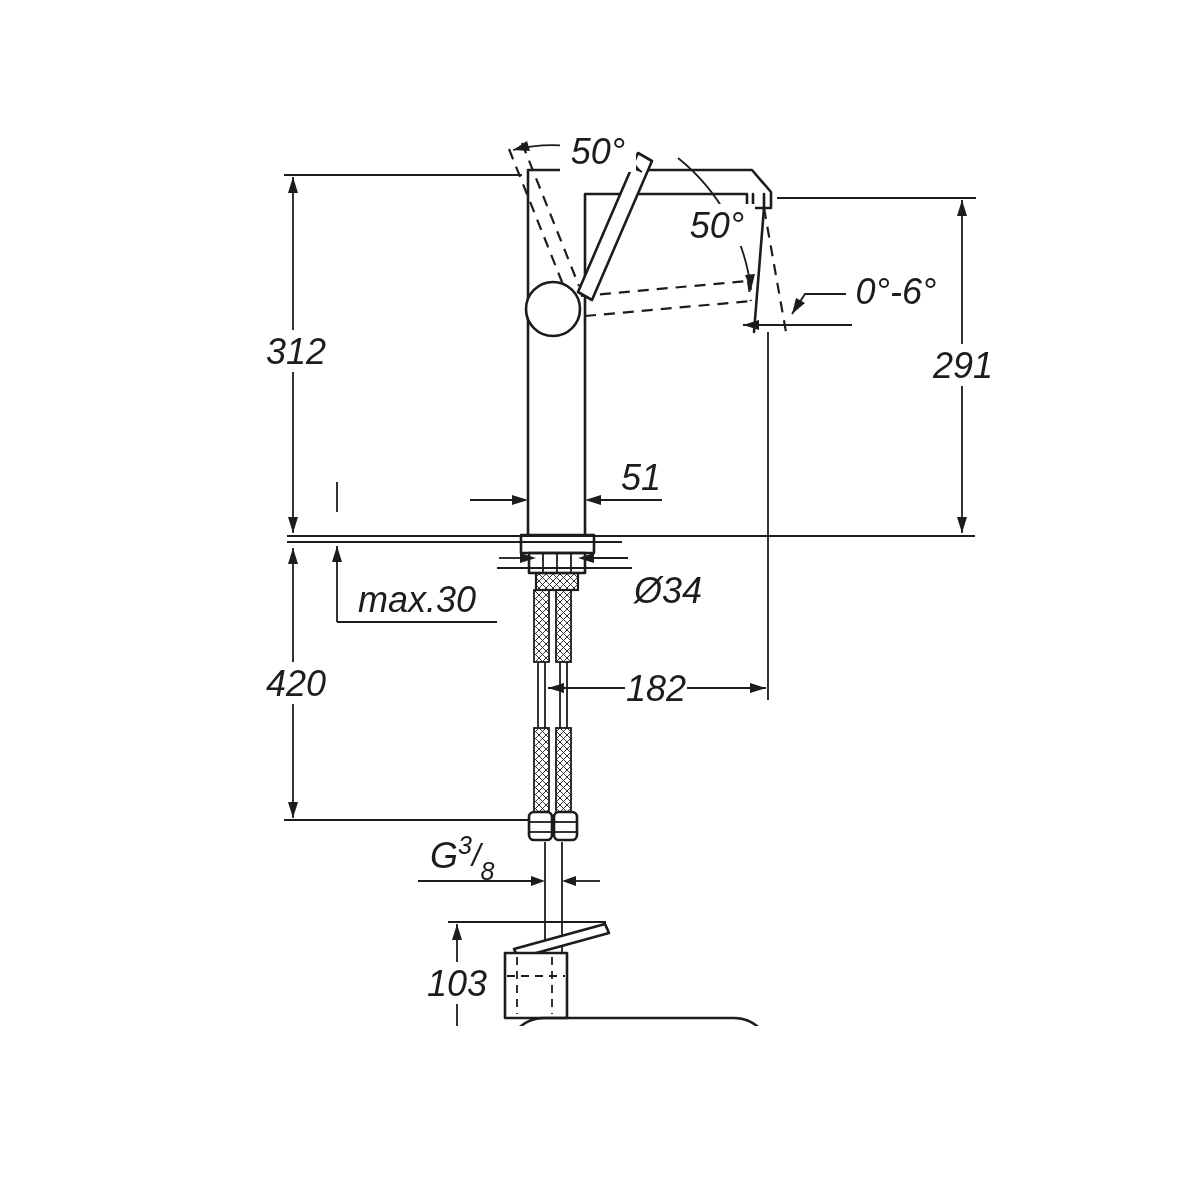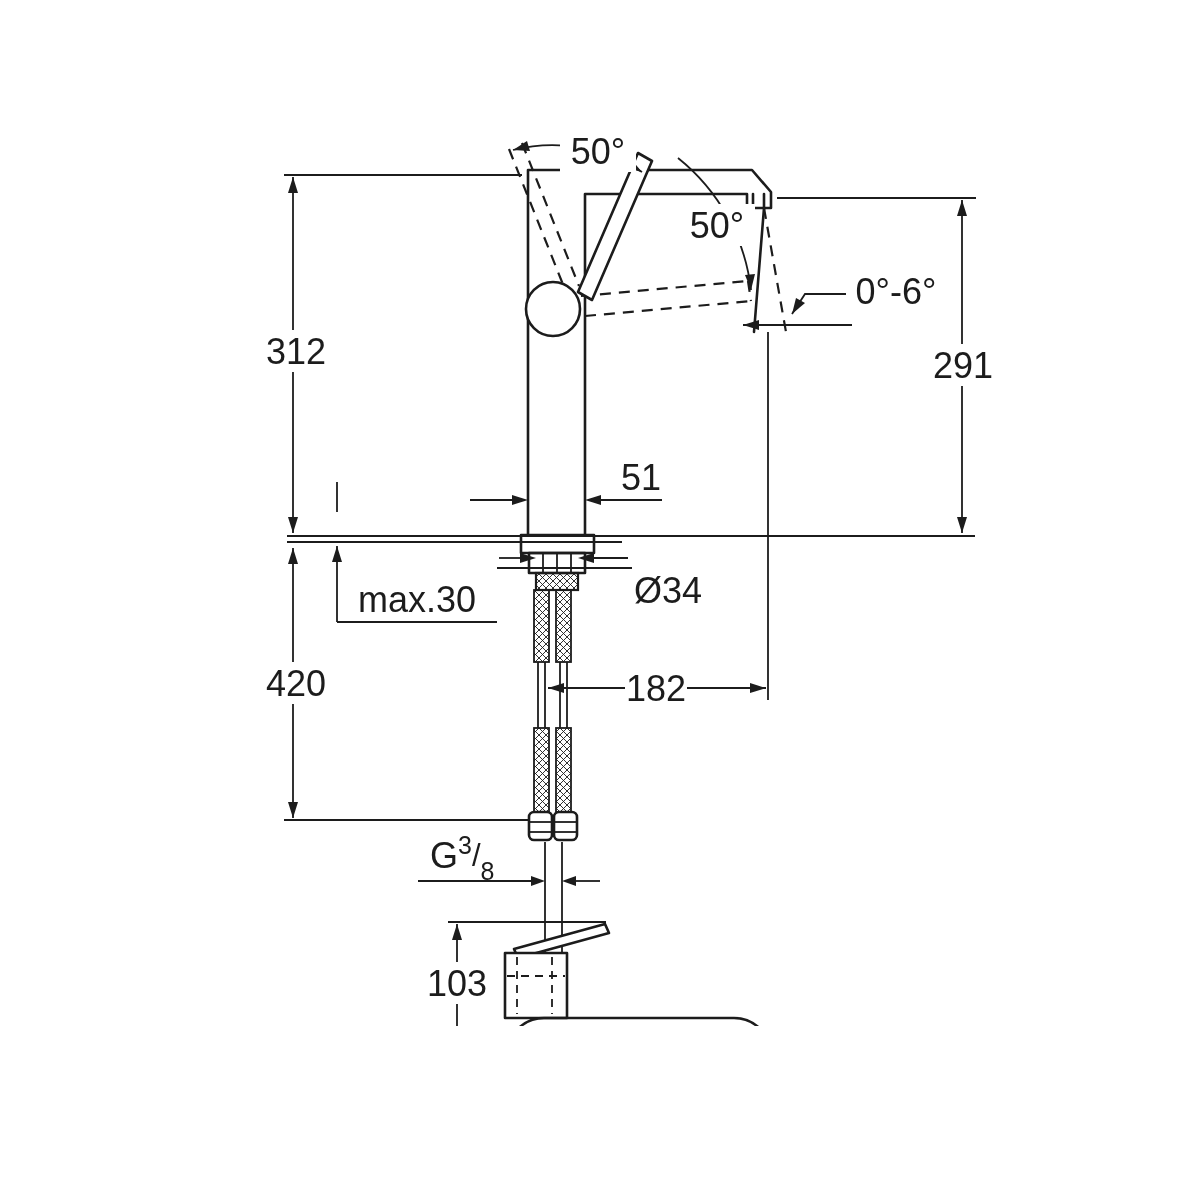--- a/index.html
+++ b/index.html
@@ -1,17 +1,17 @@
 <!DOCTYPE html>
 <html style="--line: #1c1c1c; --bg: #ffffff;"><head>
 <meta charset="utf-8">
 <style>
   :root { --line: #1c1c1c; --bg: #ffffff; }
   html,body { margin:0; padding:0; background:var(--bg); }
-  .canvas { width:1200px; height:1026px; background:var(--bg); }
+  .canvas { width:1200px; height:1026px; background:var(--bg);font-style:italic; }
   svg text {
     font-family:"Liberation Sans", sans-serif;
     fill:var(--line);
     font-size:36px;
   }
   .obj  { stroke:var(--line); stroke-width:2.6; fill:none; stroke-linejoin:round; stroke-linecap:round; }
   .objf { stroke:var(--line); stroke-width:2.6; fill:#ffffff; stroke-linejoin:round; }
   .dim  { stroke:var(--line); stroke-width:1.8; fill:none; stroke-linecap:butt; }
   .dash { stroke:var(--line); stroke-width:2.2; fill:none; stroke-dasharray:11 8; stroke-linecap:butt; }
   .hdash{ stroke:var(--line); stroke-width:1.8; fill:none; stroke-dasharray:8 6; }

